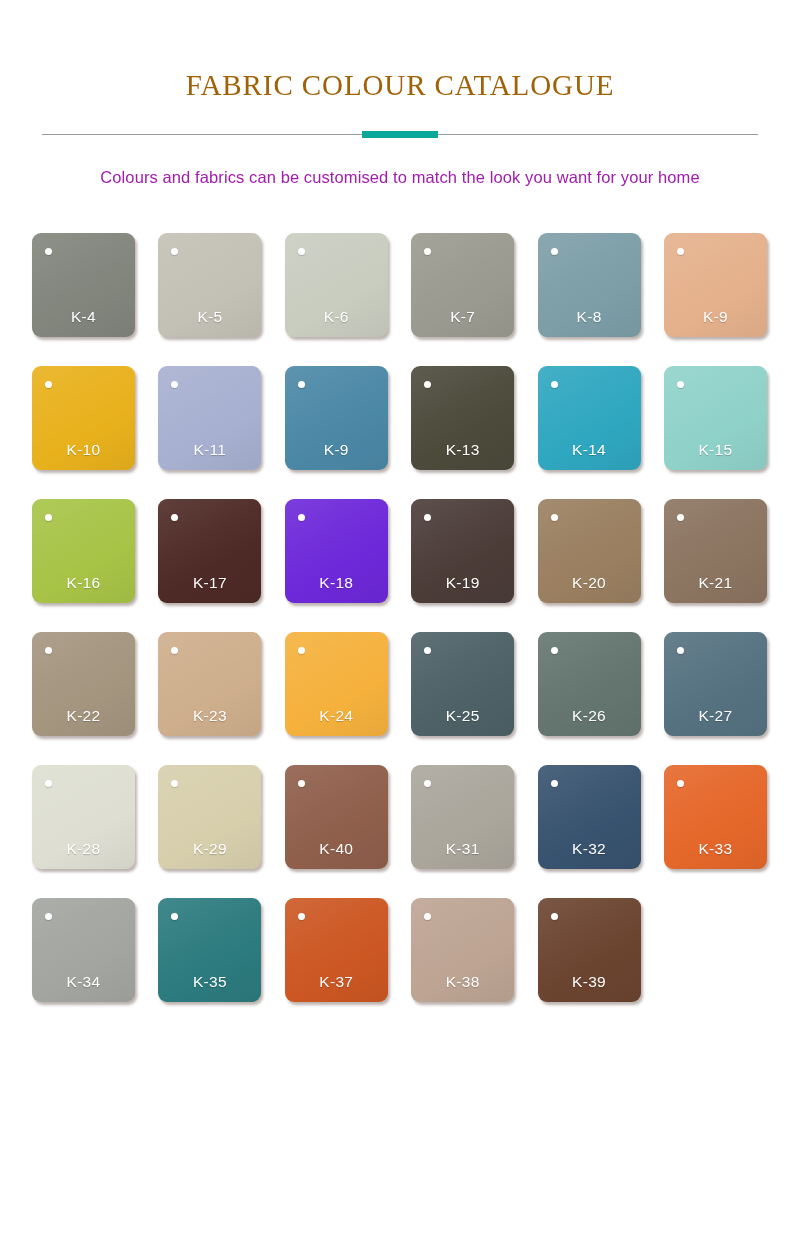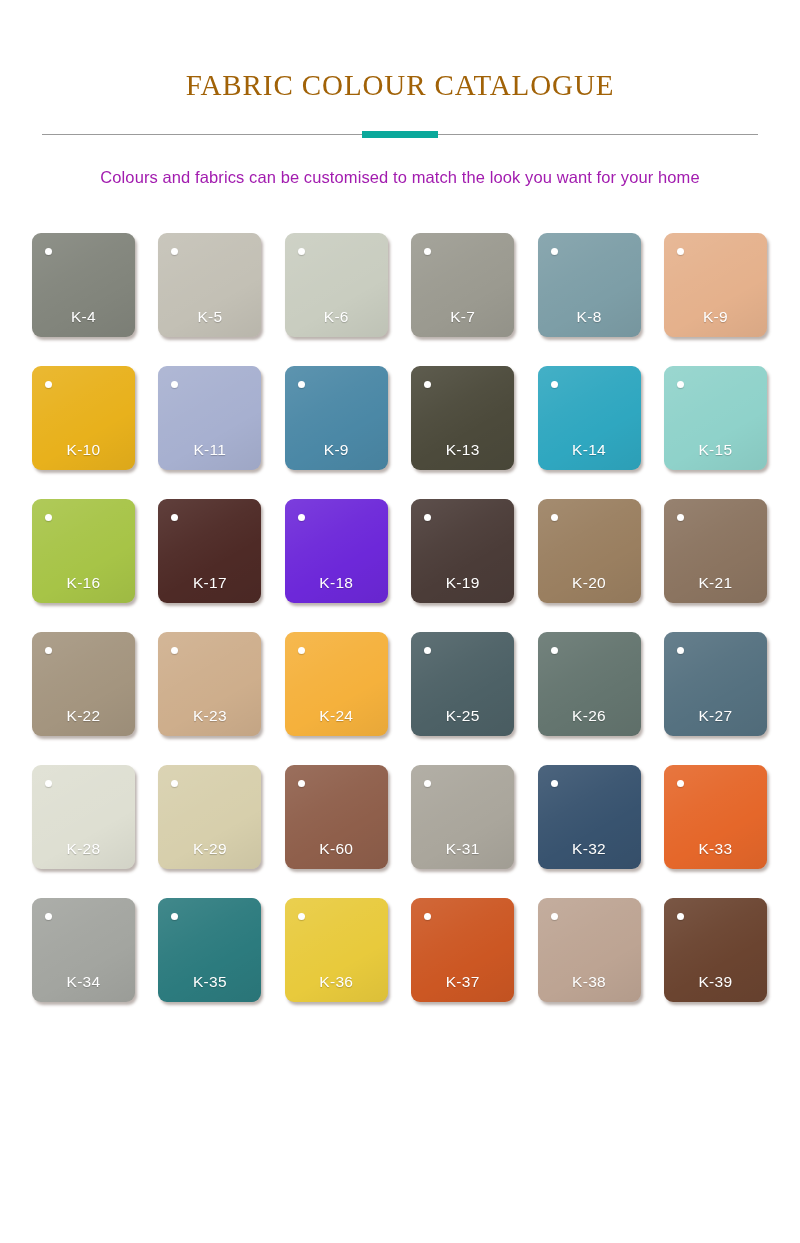--- a/index.html
+++ b/index.html
@@ -268,21 +268,21 @@
         <div class="swatch-label">K-28</div>
       </div>
       <div class="swatch" style="background: rgb(215, 207, 172);">
         <div class="swatch-sheen"></div>
         <div class="swatch-dot"></div>
         <div class="swatch-label">K-29</div>
       </div>
       <div class="swatch" style="background: rgb(143, 95, 75);">
         <div class="swatch-sheen"></div>
         <div class="swatch-dot"></div>
-        <div class="swatch-label">K-60</div>
+        <div class="swatch-label">K-40</div>
       </div>
       <div class="swatch" style="background: rgb(170, 166, 156);">
         <div class="swatch-sheen"></div>
         <div class="swatch-dot"></div>
         <div class="swatch-label">K-31</div>
       </div>
       <div class="swatch" style="background: rgb(56, 83, 111);">
         <div class="swatch-sheen"></div>
         <div class="swatch-dot"></div>
         <div class="swatch-label">K-32</div>
@@ -295,25 +295,20 @@
       <div class="swatch" style="background: rgb(163, 165, 160);">
         <div class="swatch-sheen"></div>
         <div class="swatch-dot"></div>
         <div class="swatch-label">K-34</div>
       </div>
       <div class="swatch" style="background: rgb(44, 123, 126);">
         <div class="swatch-sheen"></div>
         <div class="swatch-dot"></div>
         <div class="swatch-label">K-35</div>
       </div>
-      <div class="swatch" style="background: rgb(232, 202, 60);">
-        <div class="swatch-sheen"></div>
-        <div class="swatch-dot"></div>
-        <div class="swatch-label">K-36</div>
-      </div>
       <div class="swatch" style="background: rgb(204, 87, 35);">
         <div class="swatch-sheen"></div>
         <div class="swatch-dot"></div>
         <div class="swatch-label">K-37</div>
       </div>
       <div class="swatch" style="background: rgb(189, 164, 147);">
         <div class="swatch-sheen"></div>
         <div class="swatch-dot"></div>
         <div class="swatch-label">K-38</div>
       </div>

